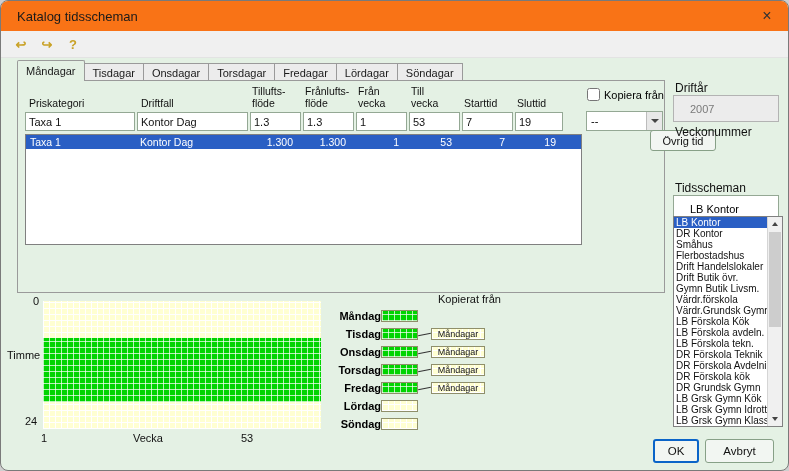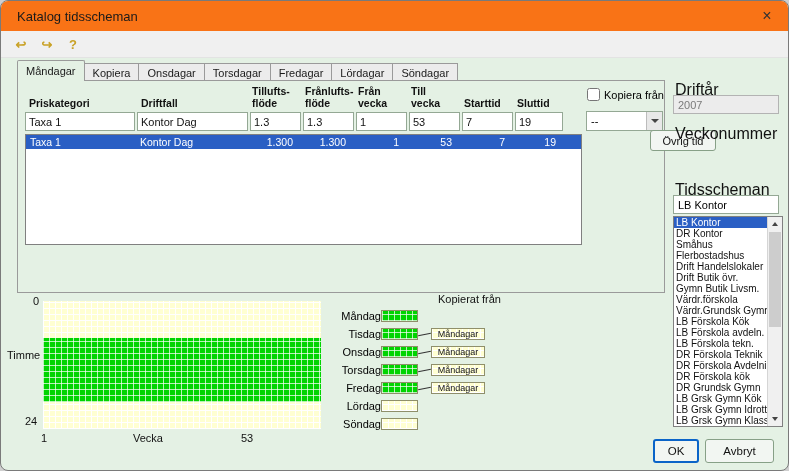--- a/index.html
+++ b/index.html
@@ -23,21 +23,21 @@
   .tabstrip { position:absolute; left:16px; top:59px; height:21px; display:flex; align-items:flex-end; }
   .tab { font-size:11px; padding:2px 8px 2px; background:#ececec; border:1px solid #9a9a9a;
          border-bottom:none; margin-right:-1px; color:#1a1a1a; cursor:pointer; height:18px;
          line-height:14px; white-space:nowrap; }
   .tab.selected { background:#e4f1e4; height:21px; line-height:17px; position:relative; z-index:2;
                   border-radius:2px 2px 0 0; }
   .tabpage { position:absolute; left:16px; top:79px; width:648px; height:213px;
              border:1px solid #9a9a9a; background:#e4f1e4; }
 
   .colhead { position:absolute; top:97px; font-size:10.5px; line-height:11.5px;
-             white-space:pre-line; color:#111;font-weight:bold; }
+             white-space:pre-line; color:#111; }
   .colhead.two { top:85px; }
 
   .field { position:absolute; top:111px; height:19px; border:1px solid #94a894; background:#fff;
            font-size:11px; padding:0 3px; font-family:inherit; color:#111; }
 
   .copyfrom { position:absolute; left:586px; top:87px; display:flex; align-items:center;
               gap:4px; font-size:11px; cursor:pointer; }
   .copyfrom input { width:13px; height:13px; margin:0; }
 
   .combo { position:absolute; left:585px; top:110px; width:77px; height:20px; background:#fff;
@@ -56,23 +56,23 @@
           border:1px solid #808080; }
   .grid-row { position:relative; height:14px; background:#2a5fc4; cursor:default; }
   .gc { position:absolute; top:0; font-size:10.5px; line-height:14px; color:#fff;
         white-space:nowrap; overflow:hidden; }
   .gc.n { text-align:right; }
 
   .btn { font-family:inherit; font-size:11px; background:#f2f6f2; border:1px solid #87a087;
          border-radius:3px; cursor:pointer; color:#111; }
   .ovrig { position:absolute; left:649px; top:129px; width:66px; height:21px; }
 
-  .rp-label { position:absolute; font-size:16px; color:#111; }
-  .rp-field { position:absolute; left:672px; width:106px; height:19px; border:1px solid #94a894;
-              background:#fff; font-size:11px; display:flex; align-items:center; padding-left:4px; }
+  .rp-label { position:absolute; font-size:12px; color:#111; }
+  .rp-field { position:absolute; left:672px; width:106px; height:27px; border:1px solid #94a894;
+              background:#fff; font-size:11px; display:flex; align-items:center; padding-left:16px; }
   .rp-field.disabled { background:#ececec; color:#7a7a7a; border-color:#b3b3b3; }
 
   .datecombo { position:absolute; left:672px; top:153px; width:106px; height:20px; background:#fff;
                border:1px solid #94a894; display:flex; align-items:center; cursor:pointer; }
   .date-text { flex:1; font-size:10.5px; padding-left:4px; }
   .cal { display:flex; align-items:center; margin-right:2px; }
   .datecombo .tri-down { margin-right:3px; }
 
   .listbox { position:absolute; left:672px; top:215px; width:110px; height:211px; background:#fff;
              border:1px solid #808080; display:flex; }
@@ -96,21 +96,21 @@
     background-image:
       repeating-linear-gradient(0deg,rgba(255,255,255,.7) 0,rgba(255,255,255,.7) 1px,transparent 1px,transparent 6px),
       repeating-linear-gradient(90deg,rgba(255,255,255,.7) 0,rgba(255,255,255,.7) 1px,transparent 1px,transparent 6px); }
   .band { position:absolute; left:0; right:0; top:37px; height:64px; }
 
   .axis { position:absolute; font-size:11px; color:#111; }
 
   .legend-header { position:absolute; left:437px; top:292px; font-size:11px; color:#111; }
   .legend { position:absolute; left:332px; top:306px; }
   .lrow { display:flex; align-items:center; height:18px; }
-  .lday { width:48px; text-align:right; font-size:11px; padding-right:0; }
+  .lday { width:48px; text-align:right; font-size:11px; padding-right:0;font-weight:bold; }
   .lbox { width:37px; height:12px; border:1px solid #8f8f6a; }
   .lconn { width:13px; height:1px; background:#333; transform:rotate(-12deg); }
   .lcopy { width:54px; height:12px; font-size:9px; line-height:11px; text-align:center;
            border:1px solid #8f8f6a; color:#111; overflow:hidden; }
 
   .footer-btn { position:absolute; top:438px; height:24px; font-size:11.5px; }
   .footer-btn.ok { left:652px; width:46px; border:2px solid #0a64c8; }
   .footer-btn.cancel { left:704px; width:69px; }
 </style>
 </head>
@@ -126,21 +126,21 @@
   </div>
 
   <div class="toolbar">
     <span class="tbi">↩</span>
     <span class="tbi">↪</span>
     <span class="tbi">?</span>
   </div>
 
   <div class="tabstrip">
     <div class="tab selected">Måndagar</div>
-    <div class="tab">Kopiera</div>
+    <div class="tab">Tisdagar</div>
     <div class="tab">Onsdagar</div>
     <div class="tab">Torsdagar</div>
     <div class="tab">Fredagar</div>
     <div class="tab">Lördagar</div>
     <div class="tab">Söndagar</div>
   </div>
   <div class="tabpage"></div>
 
   <div class="colhead" style="left:28px">Priskategori</div>
   <div class="colhead" style="left:140px">Driftfall</div>

